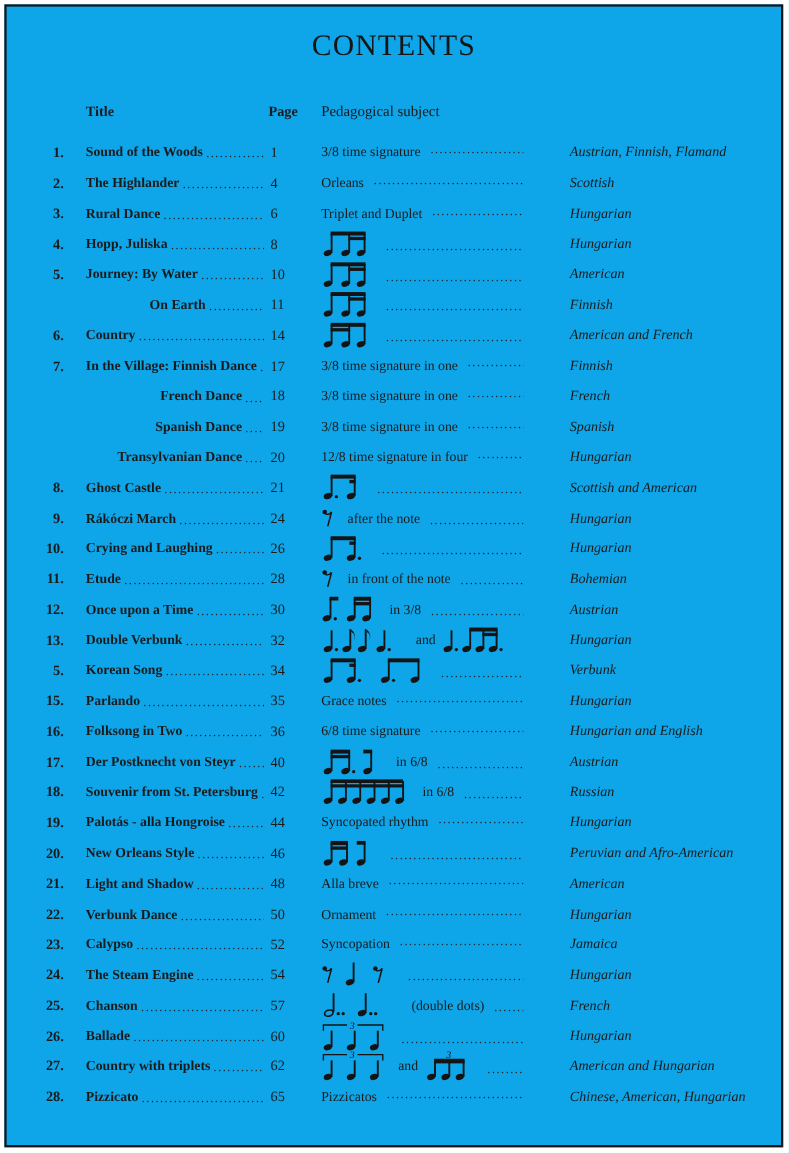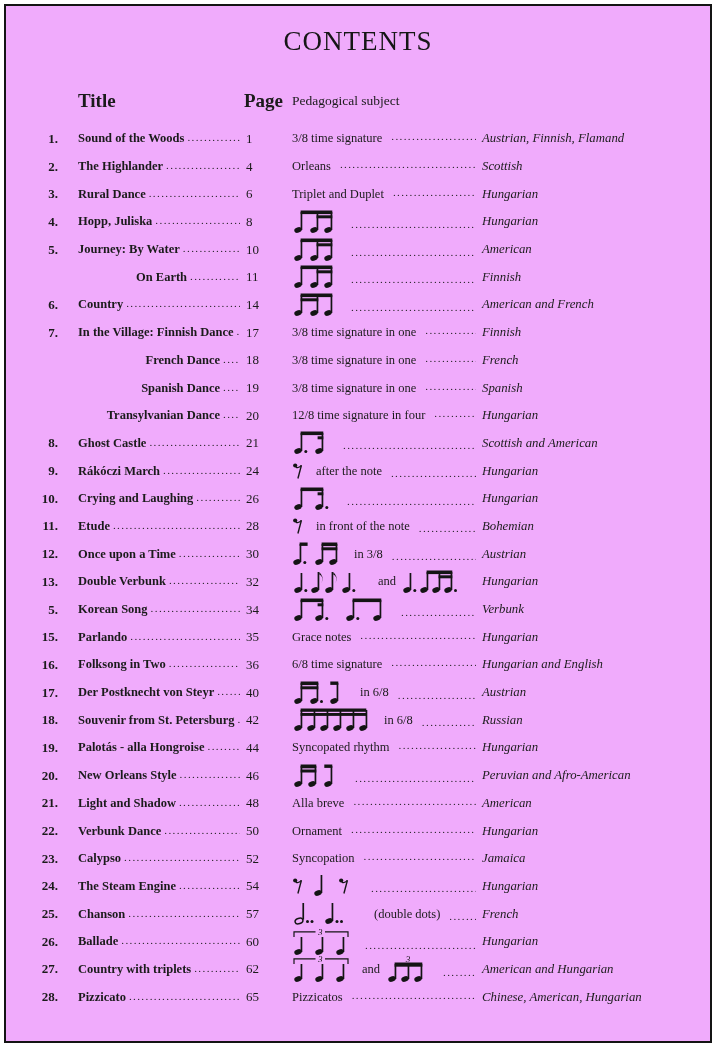--- a/index.html
+++ b/index.html
@@ -1,38 +1,38 @@
 <!DOCTYPE html>
 <html><head>
 <meta charset="utf-8">
 <style>
   html,body{margin:0;padding:0;background:#fff;}
   body{width:717px;height:1048px;position:relative;font-family:"Liberation Serif",serif;color:#1b1b1b;}
-  .page{position:absolute;left:4px;top:4px;right:5px;bottom:5px;border:2px solid #141414;background:#f0abfc;overflow:hidden;}
+  .page{position:absolute;left:4px;top:4px;right:5px;bottom:5px;border:2px solid #141414;background:#0ea5e9;overflow:hidden;}
   .contents-title{margin-top:20px;text-align:center;font-size:27px;letter-spacing:1px;color:#161616;}
   .grid{display:grid;grid-template-columns:64px 170px 42px 194px 1fr;align-items:center;}
   .header-row{margin-top:33px;height:22px;}
-  .hdr{font-weight:bold;font-size:19px;}
+  .hdr{font-weight:bold;font-size:13px;}
   .hdr-subject{font-weight:normal;font-size:13.5px;}
   .hdr-folk{font-style:italic;font-weight:normal;font-size:13.5px;}
   .rows{margin-top:13px;}
   .row{height:27.7px;}
   .num{text-align:right;padding-right:12px;font-weight:bold;font-size:13px;}
-  .titlecell{display:flex;align-items:flex-start;padding-left:8px;font-weight:bold;font-size:12.5px;overflow:hidden;white-space:nowrap;}
+  .titlecell{display:flex;align-items:flex-end;padding-left:8px;font-weight:bold;font-size:12.5px;overflow:hidden;white-space:nowrap;}
   .titlecell .indent-pad{display:inline-block;width:58px;flex:0 0 58px;}
   .spacer{flex:1 1 auto;}
   .leader{flex:1 1 0;min-width:0;overflow:hidden;white-space:nowrap;font-size:11px;font-weight:normal;letter-spacing:1.4px;padding:0 3px;color:#222;}
   .leader.short{flex:0 0 14px;}
   .pagecell{padding-left:6px;font-size:13px;font-weight:normal;}
   .subjcell{display:flex;align-items:center;padding-left:10px;overflow:hidden;white-space:nowrap;font-size:12.5px;}
   .subjcell .part{margin-right:6px;}
   .subjcell svg{display:block;flex:0 0 auto;margin-right:6px;}
   .subjcell .leader{align-self:flex-end;padding-bottom:5px;}
   .titlecell .leader{position:relative;top:0;}
-  .folkcell{font-style:italic;font-size:12.8px;padding-left:6px;white-space:nowrap;overflow:hidden;}
+  .folkcell{font-style:italic;font-size:12.8px;padding-left:6px;white-space:nowrap;overflow:hidden;margin-left:36px;}
 </style>
 </head>
 <body>
 
 <div class="page">
   <div class="contents-title">CONTENTS</div>
 
   <div class="grid header-row">
     <div></div>
     <div class="hdr" style="padding-left:8px">Title</div>

